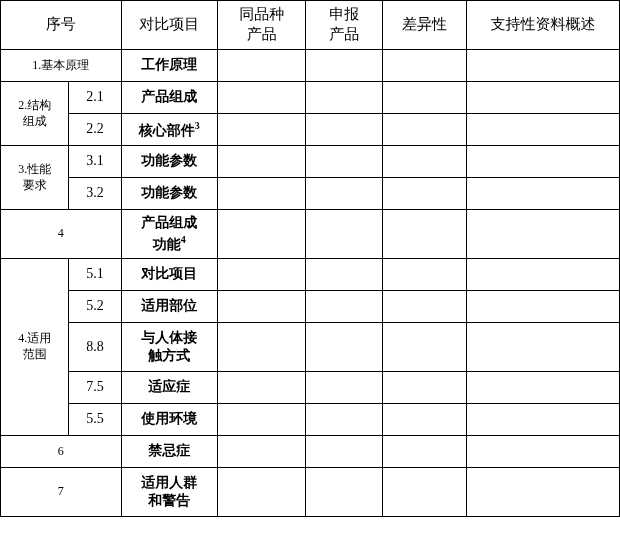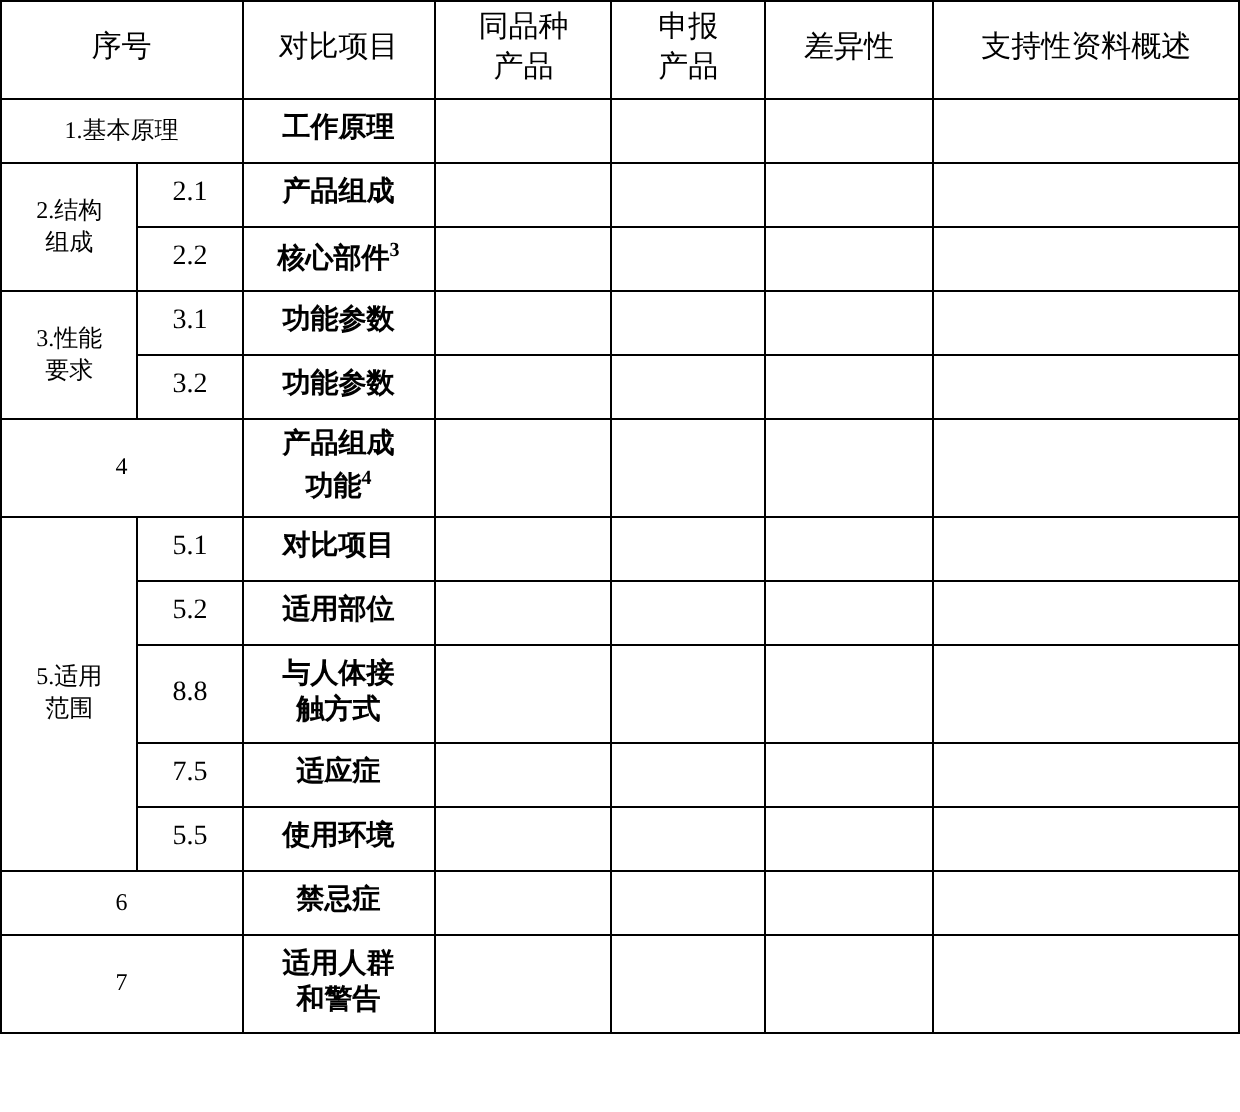--- a/index.html
+++ b/index.html
@@ -158,21 +158,21 @@
           <span class="two-line"><span>功能</span><span class="sup">4</span></span>
         </td>
         <td></td>
         <td></td>
         <td></td>
         <td></td>
       </tr>
 
       <tr class="r-normal">
         <td rowspan="5" class="seq-group">
-          <span class="two-line">5.适用</span>
+          <span class="two-line">4.适用</span>
           <span class="two-line">范围</span>
         </td>
         <td>5.1</td>
         <td class="item-cell">对比项目</td>
         <td></td>
         <td></td>
         <td></td>
         <td></td>
       </tr>
 

